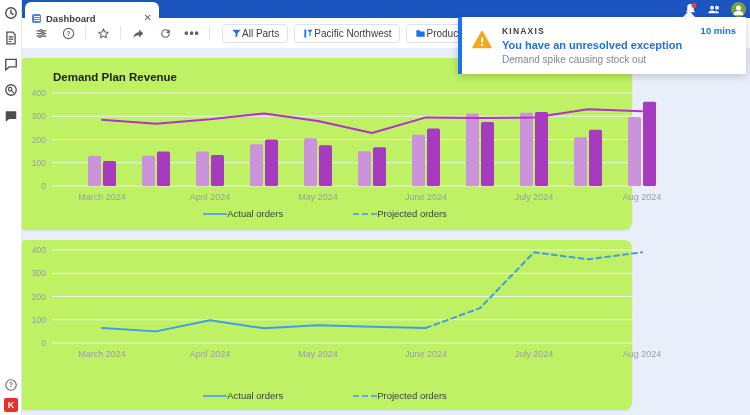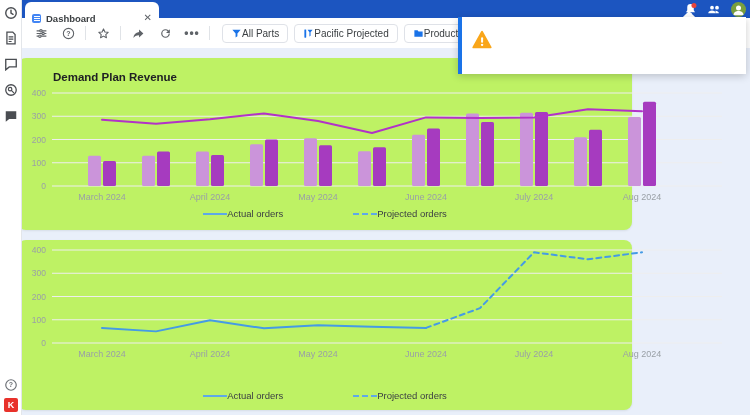--- a/index.html
+++ b/index.html
@@ -178,21 +178,21 @@
       <svg viewBox="0 0 24 24">
           <path d="M3 4h18l-7 8v6l-4 2.5V12z" fill="#1a73e8"></path>
         </svg>
       <span>All Parts</span>
     </div>
     <div class="chip">
       <svg viewBox="0 0 24 24">
           <rect x="3" y="3" width="4" height="18" rx="1" fill="#1a73e8"></rect>
           <path d="M10 4h11l-4.5 5.5V17l-2.5 1.8v-9.3z" fill="#1a73e8"></path>
         </svg>
-      <span>Pacific Projected</span>
+      <span>Pacific Northwest</span>
     </div>
     <div class="chip">
       <svg viewBox="0 0 24 24">
           <path d="M3 5h7l2 2.5h9V19H3z" fill="#1a73e8"></path>
         </svg>
       <span>Product</span>
     </div>
     <div class="chip">
       <svg viewBox="0 0 24 24">
           <rect x="3" y="5" width="18" height="16" rx="2" fill="#1a73e8"></rect>
@@ -207,20 +207,28 @@
 </div>
 
 <div class="notif-caret"></div>
 <div class="notif">
   <div class="notif-icon">
     <svg width="24" height="22" viewBox="0 0 24 24">
         <path d="M12 3L2.5 20h19z" fill="#f9a61a" stroke="#f9a61a" stroke-width="2" stroke-linejoin="round"></path>
         <rect x="11" y="9" width="2.2" height="6" rx="1" fill="#fff"></rect>
         <circle cx="12.1" cy="17.3" r="1.3" fill="#fff"></circle>
       </svg>
+  </div>
+  <div class="notif-body">
+    <div class="notif-row1">
+      <span class="notif-source">KINAXIS</span>
+      <span class="notif-time">10 mins</span>
+    </div>
+    <div class="notif-title">You have an unresolved exception</div>
+    <div class="notif-desc">Demand spike causing stock out</div>
   </div>
 </div>
 
 <div class="card card1">
   <div class="card-title">Demand Plan Revenue</div>
   <div class="chart-box"><svg width="706" height="118">
         <line x1="30" x2="700" y1="99" y2="99" stroke="#eeeeee" stroke-width="1"></line>
         <line x1="30" x2="700" y1="75.75" y2="75.75" stroke="#eeeeee" stroke-width="1"></line>
         <line x1="30" x2="700" y1="52.5" y2="52.5" stroke="#eeeeee" stroke-width="1"></line>
         <line x1="30" x2="700" y1="29.25" y2="29.25" stroke="#eeeeee" stroke-width="1"></line>

